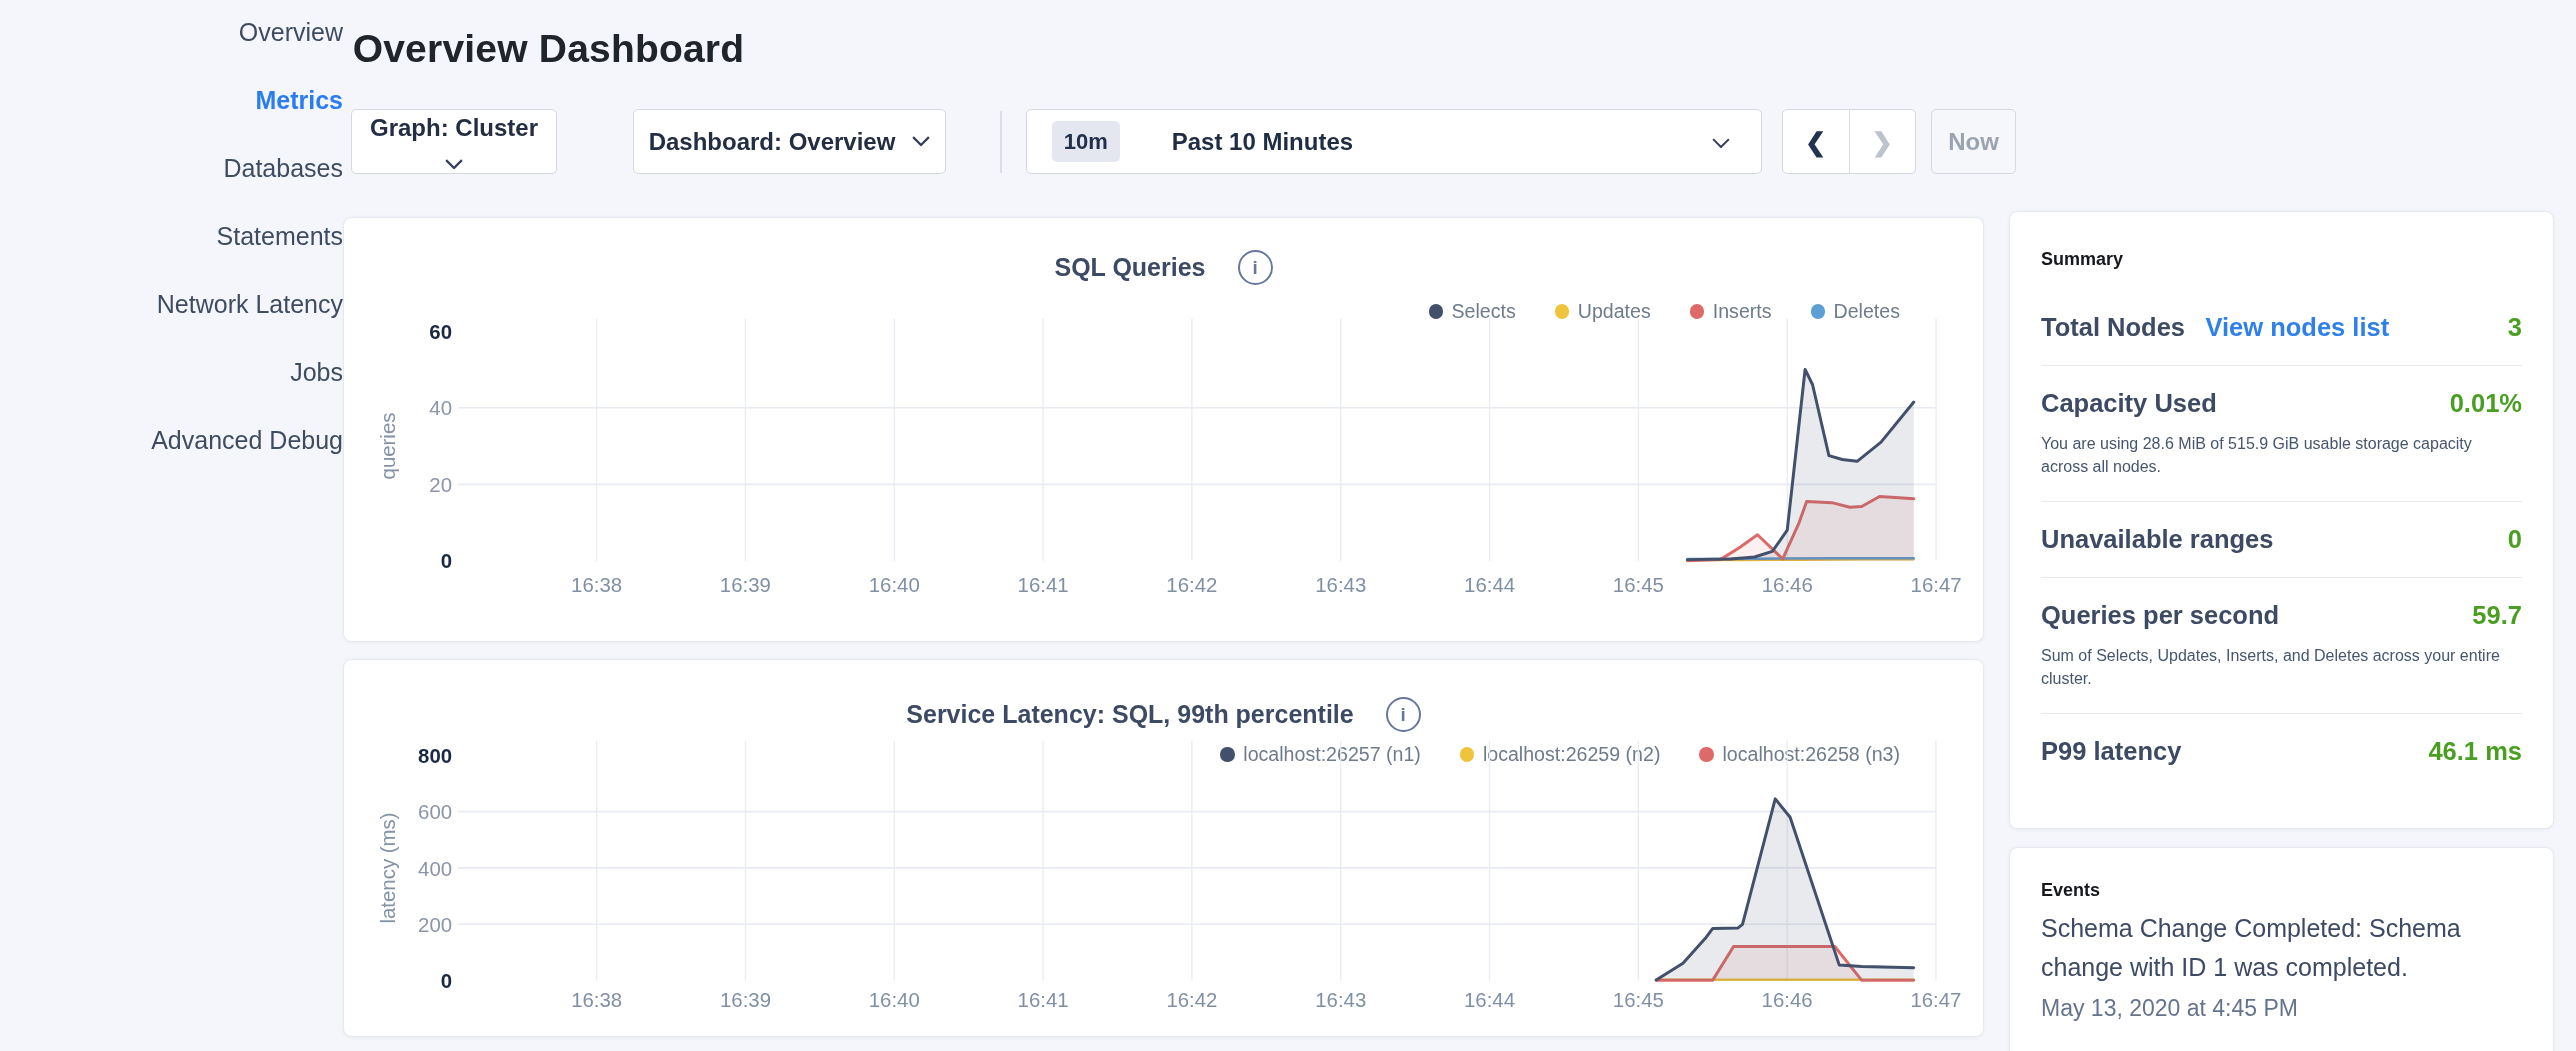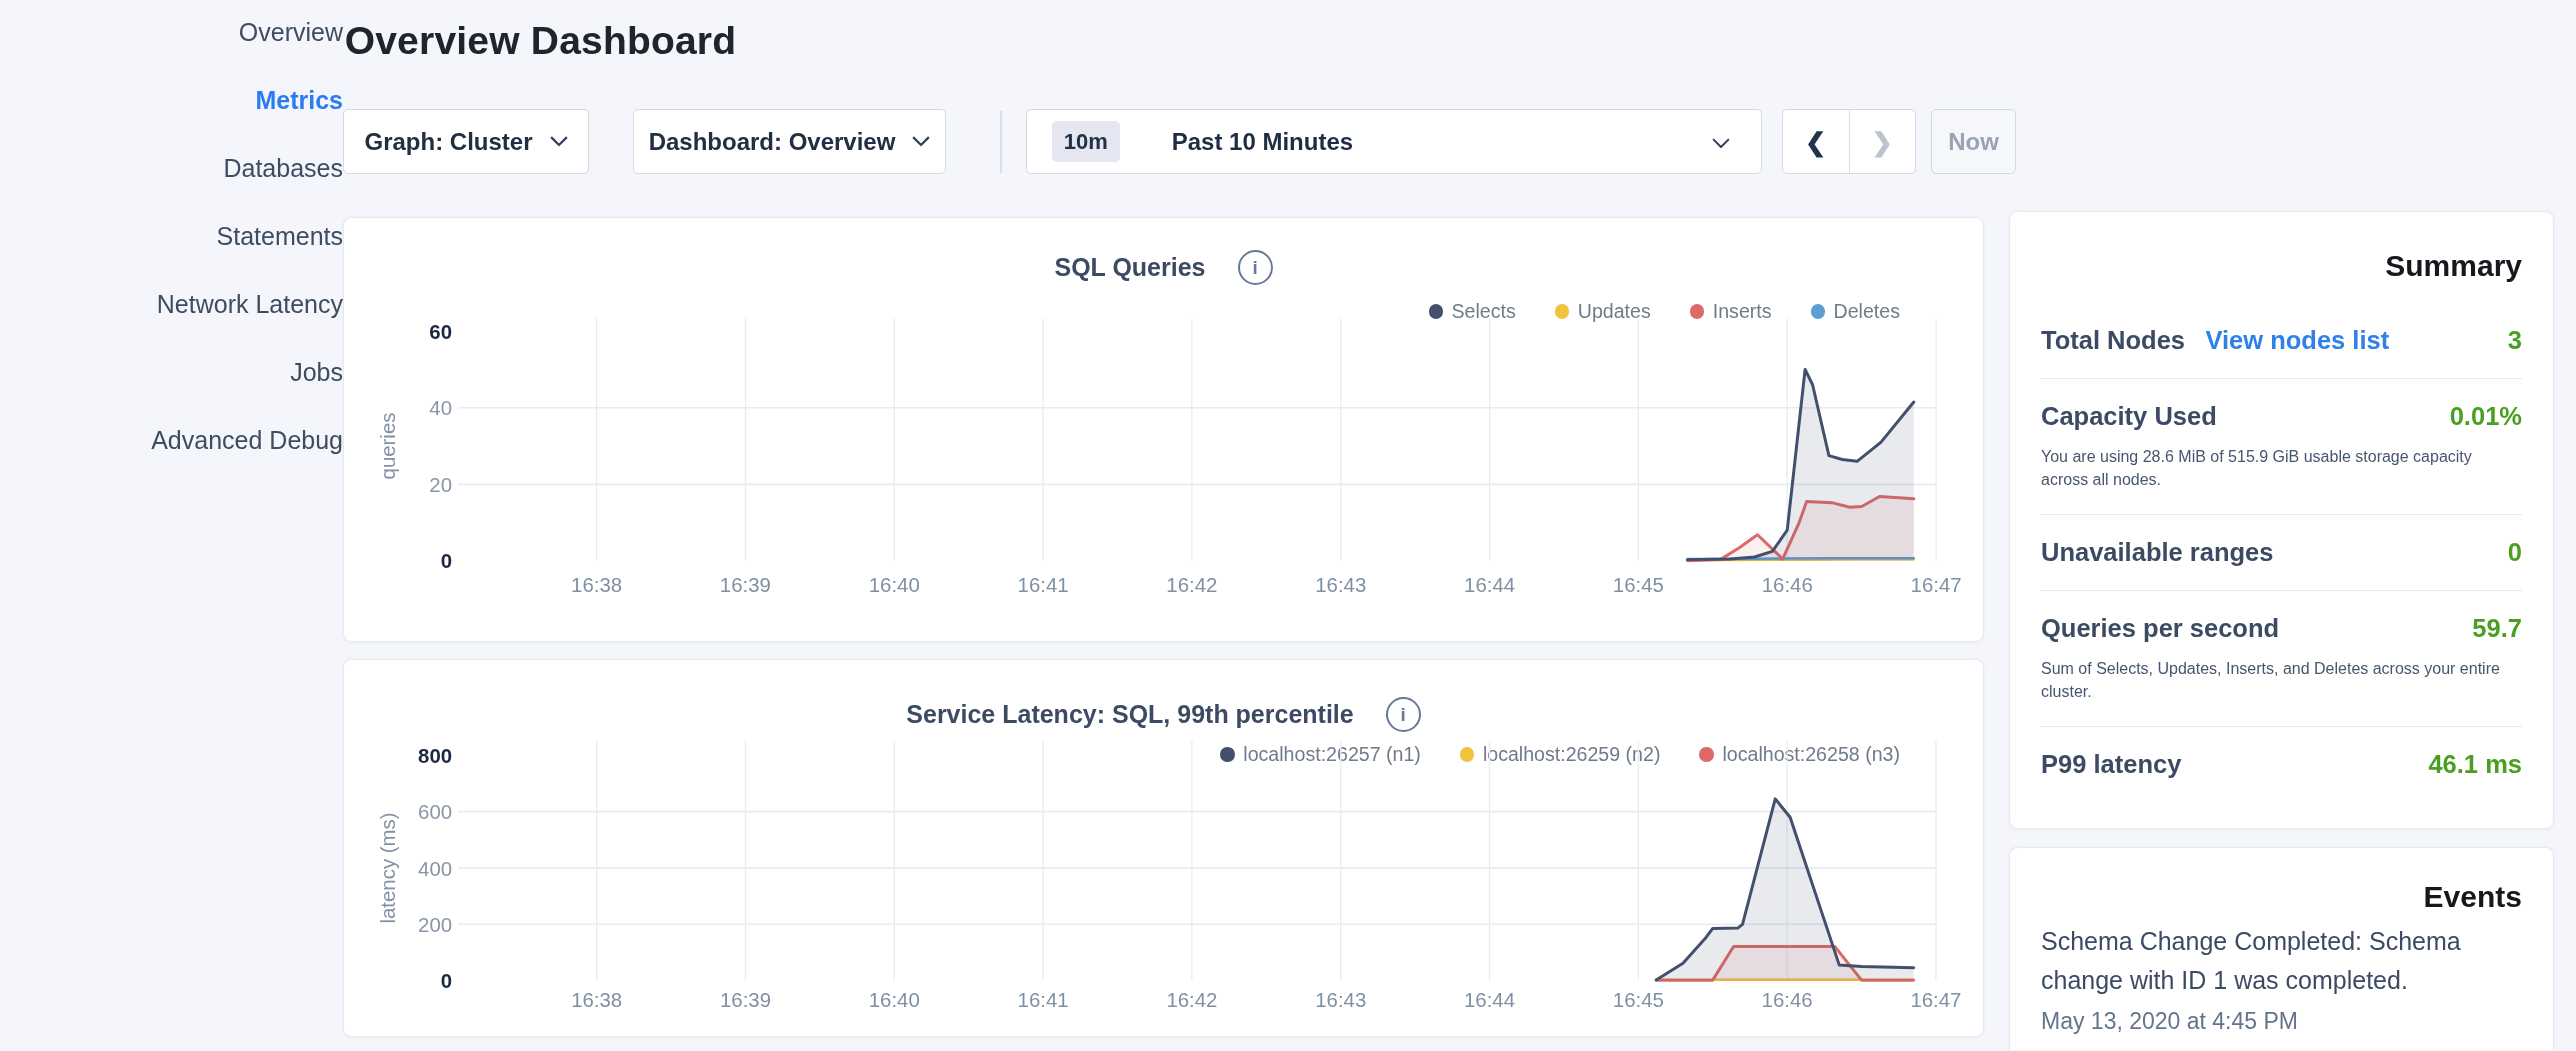--- a/index.html
+++ b/index.html
@@ -7,29 +7,29 @@
         font-family:"Liberation Sans",sans-serif;-webkit-font-smoothing:antialiased;}
 
   
   .sidebar{position:absolute;left:0;top:0;width:343px;height:100%;box-sizing:border-box;
            padding:20.4px 0 0 44px;display:flex;flex-direction:column;gap:43px;}
   .side-item{font-size:25px;color:#3e4c61;cursor:pointer;line-height:1;text-align:right;}
   .side-item.active{color:#2b7cf0;font-weight:700;}
 
   
   .main{position:absolute;left:343px;top:0;width:1641px;height:100%;}
-  .page-title{position:absolute;left:1.7px;top:18.7px;margin:0;font-size:39px;font-weight:600;color:#20242b;letter-spacing:0.2px;}
+  .page-title{position:absolute;left:1.7px;top:18.7px;margin:8px;font-size:39px;font-weight:600;color:#20242b;letter-spacing:0.2px;}
 
   
   .toolbar{position:absolute;left:0;top:109px;width:1641px;height:65px;}
   .ctl{position:absolute;top:0;height:65px;background:#fff;border:1.7px solid #d4d8e0;border-radius:5.1px;
        box-sizing:border-box;display:flex;align-items:center;justify-content:center;cursor:pointer;
        font-size:24px;font-weight:700;color:#232e42;gap:28px;}
   .dd{gap:17px;}
-  #dd-graph{left:0;width:246px;}
+  #dd-graph{left:8px;width:206px;flex-direction:column;}
   #dd-dash{left:290px;width:313px;}
   .caret{width:18px;height:10.2px;color:#33405a;flex:0 0 auto;}
   .vdiv{position:absolute;left:657px;top:1.7px;width:1.7px;height:62px;background:#dadee6;}
   .timesel{left:683px;width:736px;justify-content:flex-start;}
   .range-badge{margin-left:18.7px;background:#e4e7ef;border-radius:5.1px;padding:7.7px 12px;
                font-size:22px;font-weight:700;color:#22304a;}
   .range-label{margin-left:24px;font-size:24px;font-weight:700;color:#1f2d43;}
   .timesel .caret{position:absolute;right:31px;top:28px;}
   .pager{position:absolute;left:1439px;top:0;width:134px;height:65px;background:#fff;
          border:1.7px solid #d4d8e0;border-radius:5.1px;box-sizing:border-box;display:flex;}
@@ -62,21 +62,21 @@
   svg.chart{position:absolute;left:0;top:0;overflow:visible;}
   .xtick{font-size:24px;fill:#8090a4;}
   .ytick{font-size:24px;fill:#8a96a8;}
   .ytick.strong{fill:#1b2a42;font-weight:700;}
   .vgrid{stroke:#e8ebf1;stroke-width:1.5;}
   .hgrid{stroke:#e8ebf1;stroke-width:2;}
 
   
   #card-summary{left:2009px;top:211px;width:545px;height:618px;padding:0 31px;}
   #card-events{left:2009px;top:847px;width:545px;height:247px;padding:0 31px;}
-  .panel-heading{text-align:right;font-size:30px;font-weight:700;color:#16181d;margin:37px 0 20.4px;}
+  .panel-heading{text-align:left;font-size:18px;font-weight:700;color:#16181d;margin:37px 0 20.4px;}
   #card-events .panel-heading{margin:32px 0 8px;}
   .srow{padding:23px 0;}
   .srow + .srow{border-top:1.7px solid #e6e9ef;}
   .srow-head{display:flex;align-items:baseline;}
   .slabel{font-size:25.5px;font-weight:700;color:#3c4a63;}
   .slink{font-size:25.5px;font-weight:600;color:#2f80e8;margin-left:20.4px;cursor:pointer;}
   .svalue{margin-left:auto;font-size:25.5px;font-weight:700;color:#4a9e21;white-space:nowrap;}
   .ssub{margin-top:13.6px;font-size:16px;color:#46566e;line-height:1.45;}
   .event-text{font-size:25px;color:#3c4a63;line-height:1.55;}
   .event-time{margin-top:8.5px;font-size:23px;color:#64748c;}

